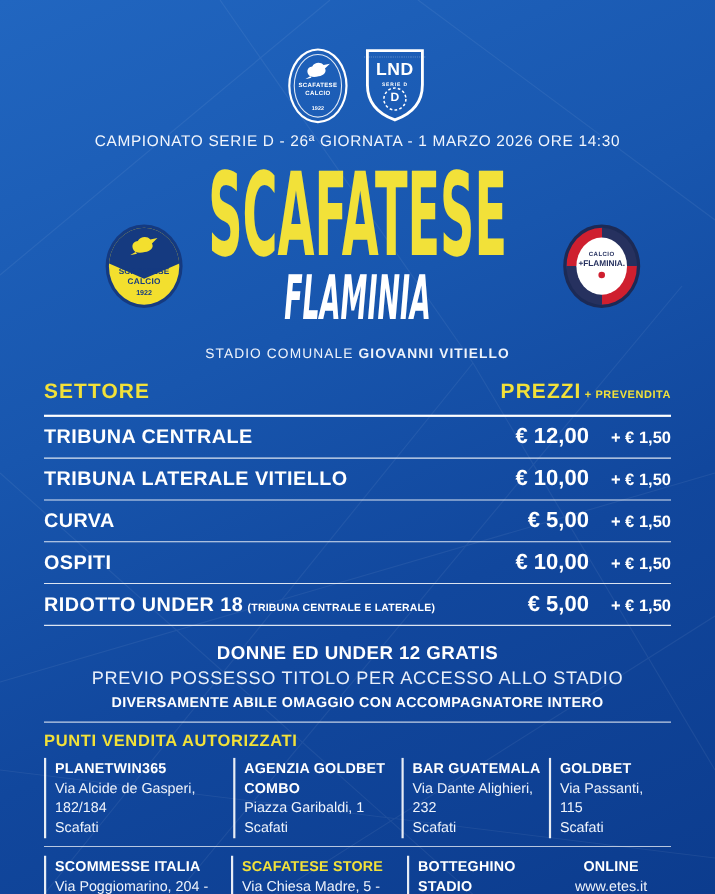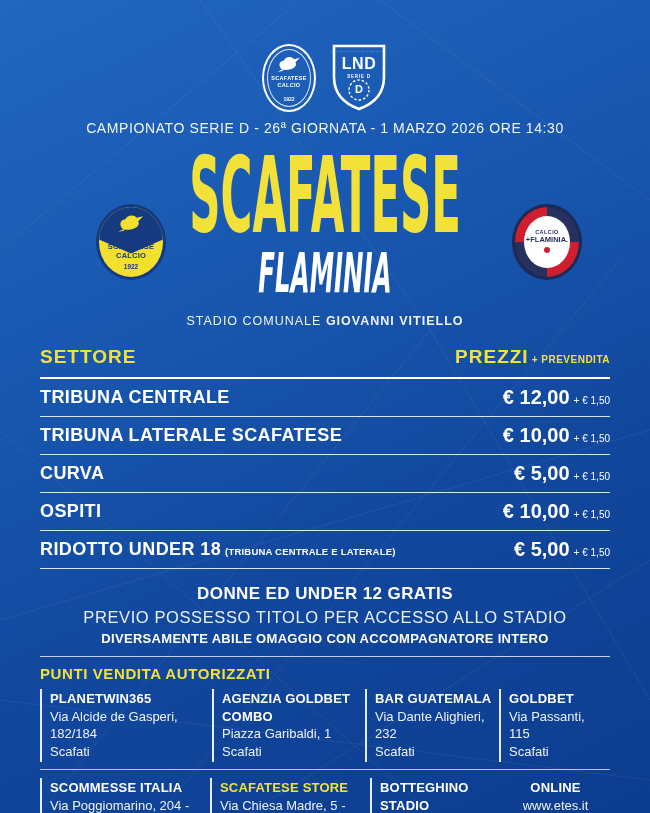--- a/index.html
+++ b/index.html
@@ -54,21 +54,21 @@
   .pricing{ margin:18px 40px 0; }
   .phead{ display:flex; justify-content:space-between; align-items:flex-end; padding-bottom:9px; border-bottom:2px solid #fff; }
   .phead .sector-h{ color:#f2e139; font-size:19px; font-weight:900; letter-spacing:1px; }
   .phead .price-h{ color:#f2e139; font-weight:900; }
   .phead .price-h .big{ font-size:19px; letter-spacing:1px; }
   .phead .price-h .small{ font-size:10px; letter-spacing:.5px; margin-left:3px; }
   .prow{ display:flex; justify-content:space-between; align-items:center; height:38px; border-bottom:1px solid rgba(255,255,255,.85); }
   .prow .sector{ font-size:18px; font-weight:800; letter-spacing:.4px; }
   .prow .sector .note{ font-size:9.5px; font-weight:800; letter-spacing:.2px; margin-left:4px; }
   .prow .price{ font-size:20px; font-weight:800; white-space:nowrap; }
-  .prow .fee{ font-size:10px; font-weight:400; margin-left:4px; }
+  .prow .fee{ font-size:15px; font-weight:700; margin-left:20px; }
 
   
   .notes{ margin-top:15px; text-align:center; }
   .notes .n1{ font-size:17px; font-weight:900; letter-spacing:.4px; }
   .notes .n2{ margin-top:4px; font-size:16.5px; font-weight:400; letter-spacing:.6px; color:#e9f0fa; }
   .notes .n3{ margin-top:4px; font-size:13px; font-weight:900; letter-spacing:.3px; }
   .hr{ margin:10px 40px 0; border-bottom:1px solid rgba(255,255,255,.75); }
 
   
   .vendors{ margin:8px 40px 0; }
@@ -159,21 +159,21 @@
         <div class="price-h">
           <span class="big">PREZZI</span><span class="small">+ PREVENDITA</span>
         </div>
       </div>
 
       <div class="prow">
         <div class="sector"><span>TRIBUNA CENTRALE</span></div>
         <div class="price"><span>€ 12,00</span><span class="fee">+ € 1,50</span></div>
       </div>
       <div class="prow">
-        <div class="sector"><span>TRIBUNA LATERALE SCAFATESE</span></div>
+        <div class="sector"><span>TRIBUNA LATERALE VITIELLO</span></div>
         <div class="price"><span>€ 10,00</span><span class="fee">+ € 1,50</span></div>
       </div>
       <div class="prow">
         <div class="sector"><span>CURVA</span></div>
         <div class="price"><span>€ 5,00</span><span class="fee">+ € 1,50</span></div>
       </div>
       <div class="prow">
         <div class="sector"><span>OSPITI</span></div>
         <div class="price"><span>€ 10,00</span><span class="fee">+ € 1,50</span></div>
       </div>

